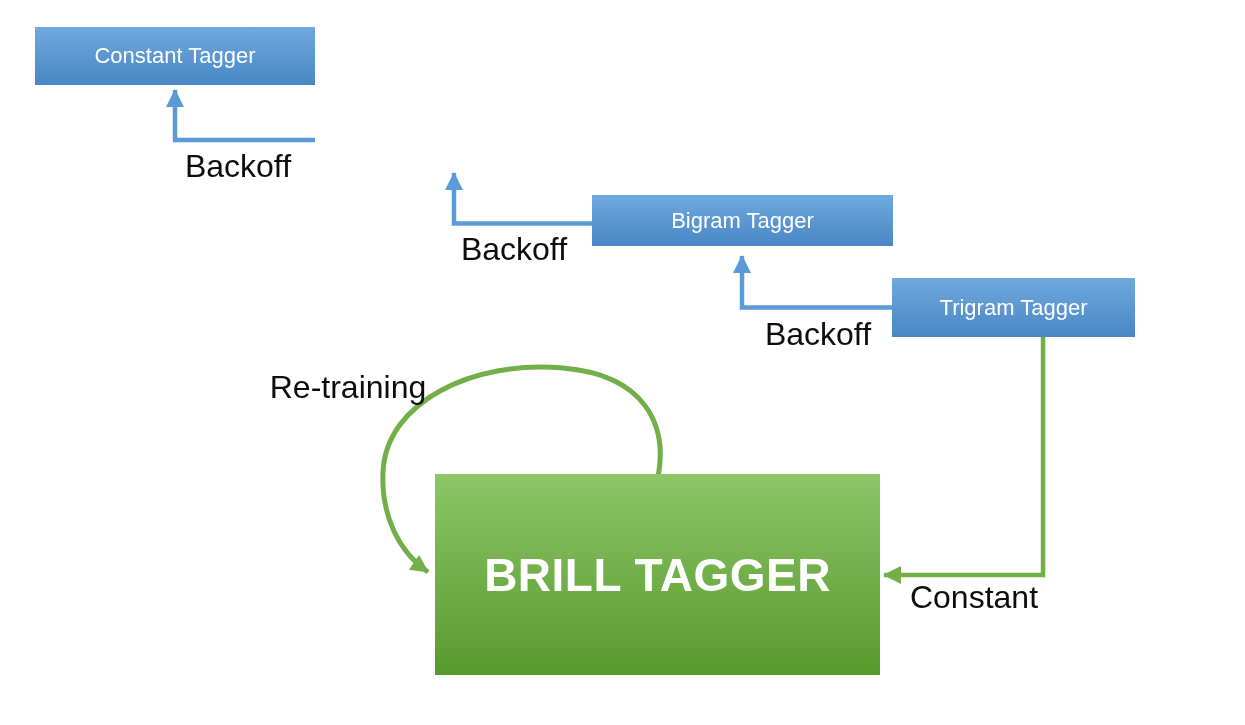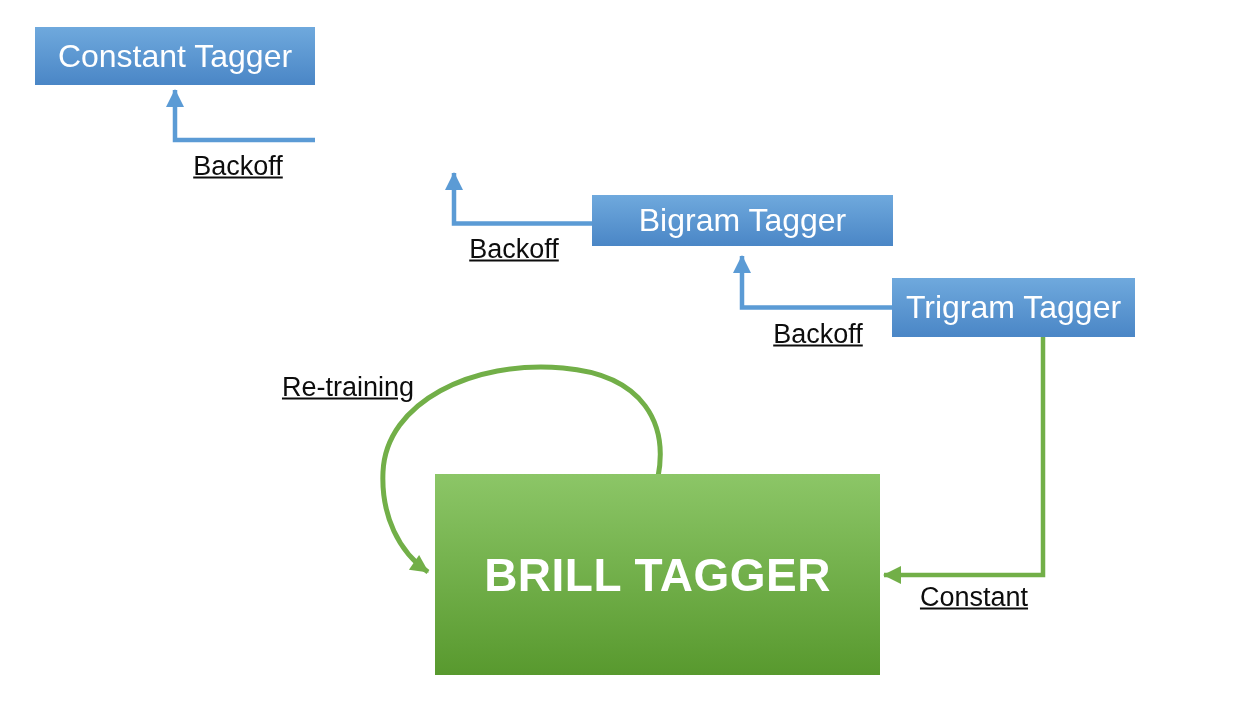--- a/index.html
+++ b/index.html
@@ -33,37 +33,36 @@
   }
   .node{
     position:absolute;
     display:flex;
     align-items:center;
     justify-content:center;
     color:var(--node-text);
   }
   .node.blue{
     background:linear-gradient(180deg, var(--node-blue-top) 0%, var(--node-blue-bottom) 100%);
-    font-size:32px;
+    font-size:22px;
     font-weight:400;
   }
   .node.green{
     background:linear-gradient(180deg, var(--node-green-top) 0%, var(--node-green-bottom) 100%);
     font-size:46px;
     font-weight:700;
     letter-spacing:0.5px;
   }
   .node span{white-space:nowrap;}
   .edge-label{
     position:absolute;
     transform:translate(-50%,-50%);
-    font-size:27px;
+    font-size:32px;
     color:var(--label-text);
     white-space:nowrap;
-    text-decoration:underline;
   }
 </style>
 </head>
 <body>
 
 <div class="stage">
 
   <svg class="edges" width="1245" height="725" viewBox="0 0 1245 725" xmlns="http://www.w3.org/2000/svg">
     <defs>
       <marker id="arrow-blue" markerUnits="userSpaceOnUse" markerWidth="24" markerHeight="24" refX="19" refY="12" orient="auto">

